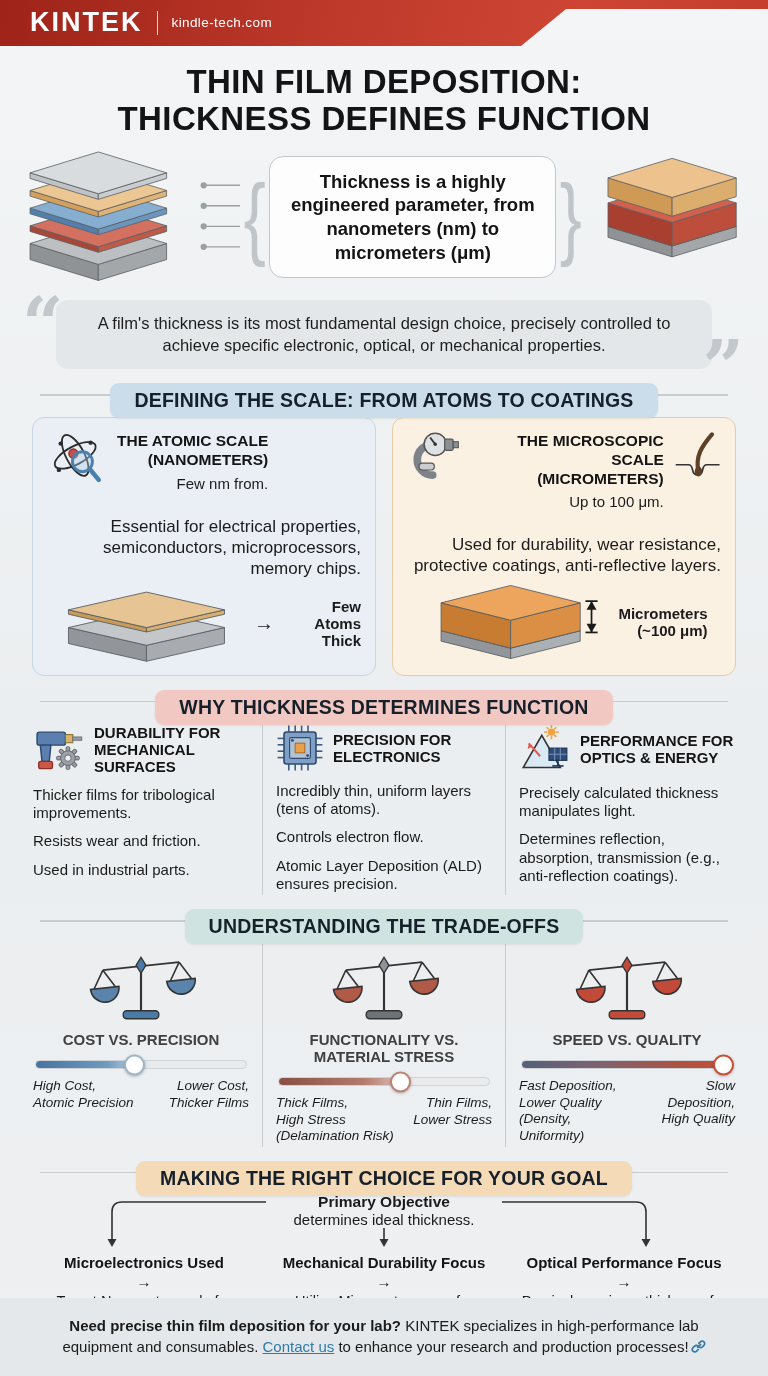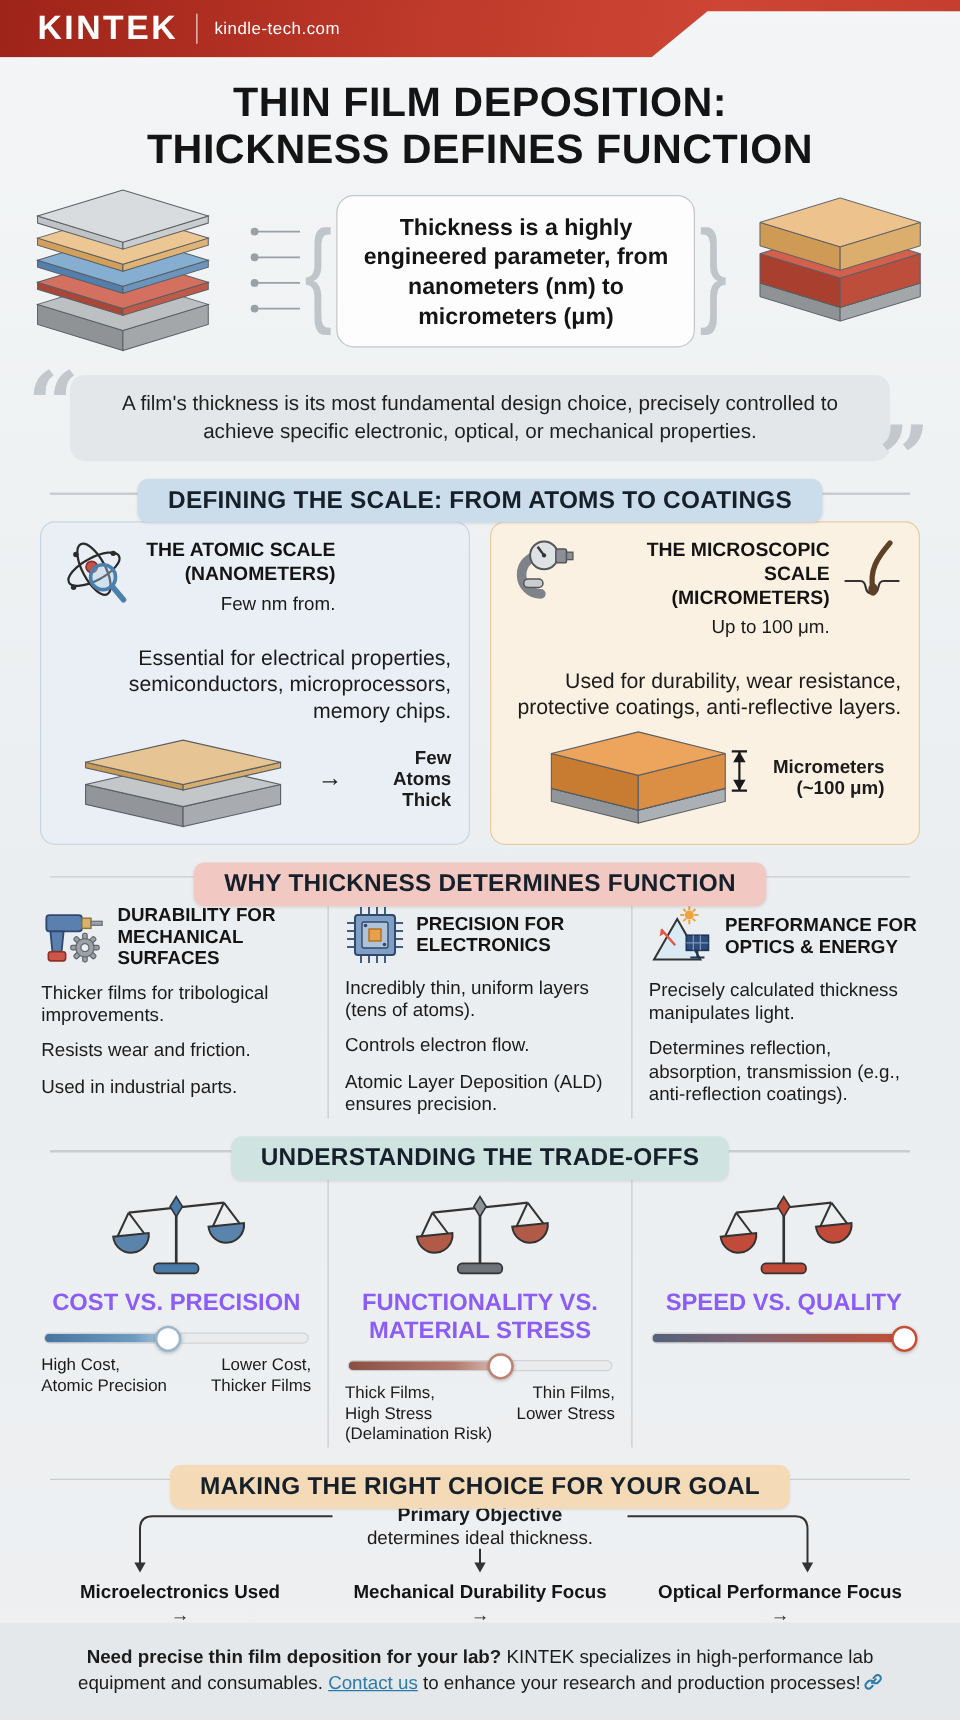--- a/index.html
+++ b/index.html
@@ -56,31 +56,31 @@
   .diag-arrow { font-size:20px; font-weight:bold; }
   
   .cols { display:flex; margin:10px 20px 0; }
   .col { flex:1; padding:2px 13px; }
   .col + .col { border-left:1px solid #c9ccce; }
   .why-head { display:flex; align-items:center; gap:9px; }
   .why-title { font-size:15px; font-weight:bold; line-height:1.15; white-space:pre-line; color:#141414; }
   .why-point { font-size:15px; line-height:1.22; margin-top:10px; }
   
   .to-col { text-align:center; }
-  .to-title { font-size:19px; font-weight:bold; margin-top:2px; color:#8b5cf6; }
+  .to-title { font-size:15px; font-weight:bold; margin-top:2px; color:#404040; }
   .slider { position:relative; height:9px; border-radius:5px; margin:12px 2px 0;
     border:1px solid #cfd3d6; }
   .s0 .slider { background:linear-gradient(90deg,#46749f 0%,#6f9bc0 34%,#b9cedd 47%,#e9ebed 54%,#e9ebed 100%); }
   .s1 .slider { background:linear-gradient(90deg,#8a4f43 0%,#b37a6d 40%,#d4b5ad 55%,#e9ebed 64%,#e9ebed 100%); }
   .s2 .slider { background:linear-gradient(90deg,#54617a 0%,#7d6270 35%,#a85548 70%,#c74e35 100%); }
   .knob { position:absolute; top:50%; transform:translateY(-50%); width:21px; height:21px;
     border-radius:50%; background:#fff; box-shadow:0 1px 3px rgba(0,0,0,.25); }
   .s0 .knob { border:2.5px solid #9eb6ca; } .s1 .knob { border:2.5px solid #c08273; }
   .s2 .knob { border:2.5px solid #c74e35; }
-  .to-labels { display:flex; justify-content:space-between; margin-top:9px; }
+  .to-labels { display:flex; justify-content:space-between; margin-top:9px;font-style:italic; }
   .to-labels span { font-size:13.5px; line-height:1.22; white-space:pre-line; }
   .to-l { text-align:left; } .to-r { text-align:right; }
   
   .flow-intro { text-align:center; margin-top:10px; }
   .flow-intro .b1 { font-size:15.5px; font-weight:bold; }
   .flow-intro .b2 { font-size:15px; }
   .flow-svg { display:block; margin:-34px auto 0; pointer-events:none; }
   .branches { display:flex; margin:0 24px; }
   .branch { flex:1; text-align:center; padding:0 10px; }
   .branch-title { font-size:15px; font-weight:bold; color:#141414; }
@@ -419,20 +419,25 @@
       </g>
       <path d="M65,16 l5.5,9 -5.5,9 -5.5,-9 Z" fill="#c14b38" stroke="#333" stroke-width="1.5"></path>
       <line x1="65" y1="33" x2="65" y2="76" stroke="#333" stroke-width="2.4"></line>
       <rect x="45" y="76" width="40" height="9" rx="4" fill="#c14b38" stroke="#333" stroke-width="1.5"></rect>
     </svg>
     <div class="to-title">SPEED VS. QUALITY</div>
     <div class="slider">
       <div class="knob" style="left: calc(96% - 11px);"></div>
     </div>
     <div class="to-labels">
+      <span class="to-l">Fast Deposition,
+Lower Quality
+(Density, Uniformity)</span>
+      <span class="to-r">Slow Deposition,
+High Quality</span>
     </div>
   </div>
 </div>
 
 <div class="sec">
   <span class="pill pill-tan">MAKING THE RIGHT CHOICE FOR YOUR GOAL</span>
 </div>
 
 <div class="flow-intro">
   <div class="b1">Primary Objective</div>

